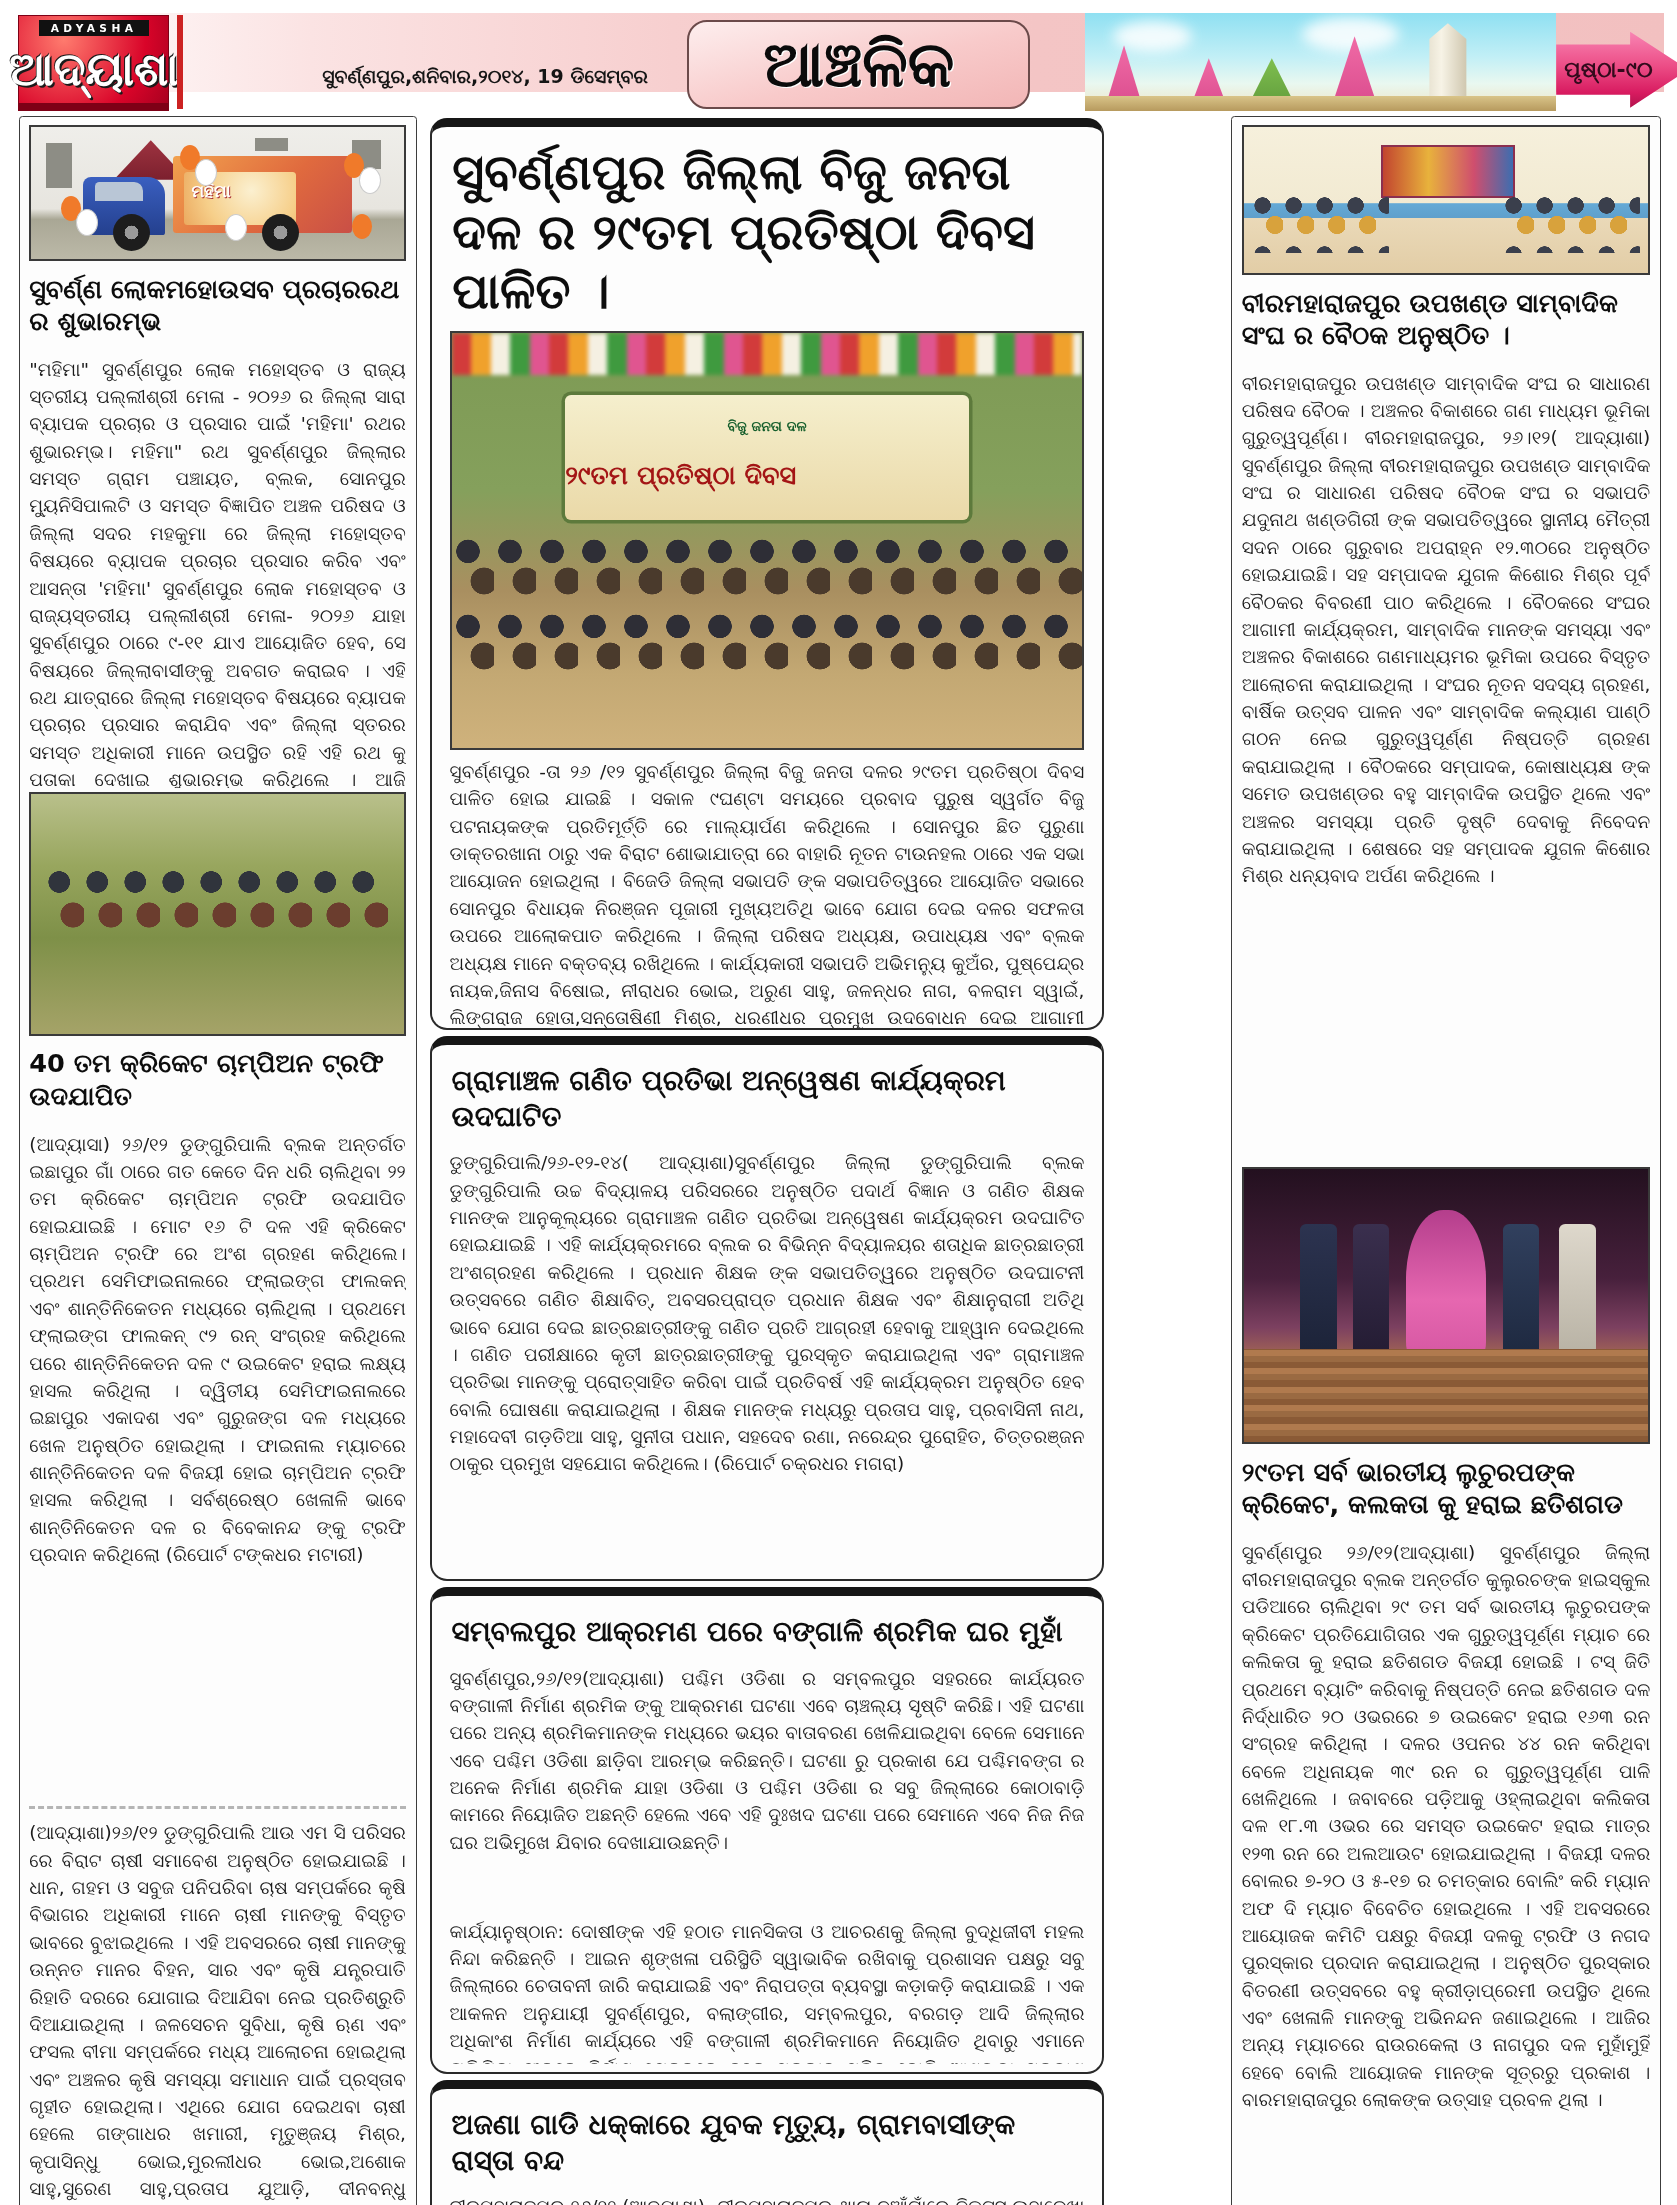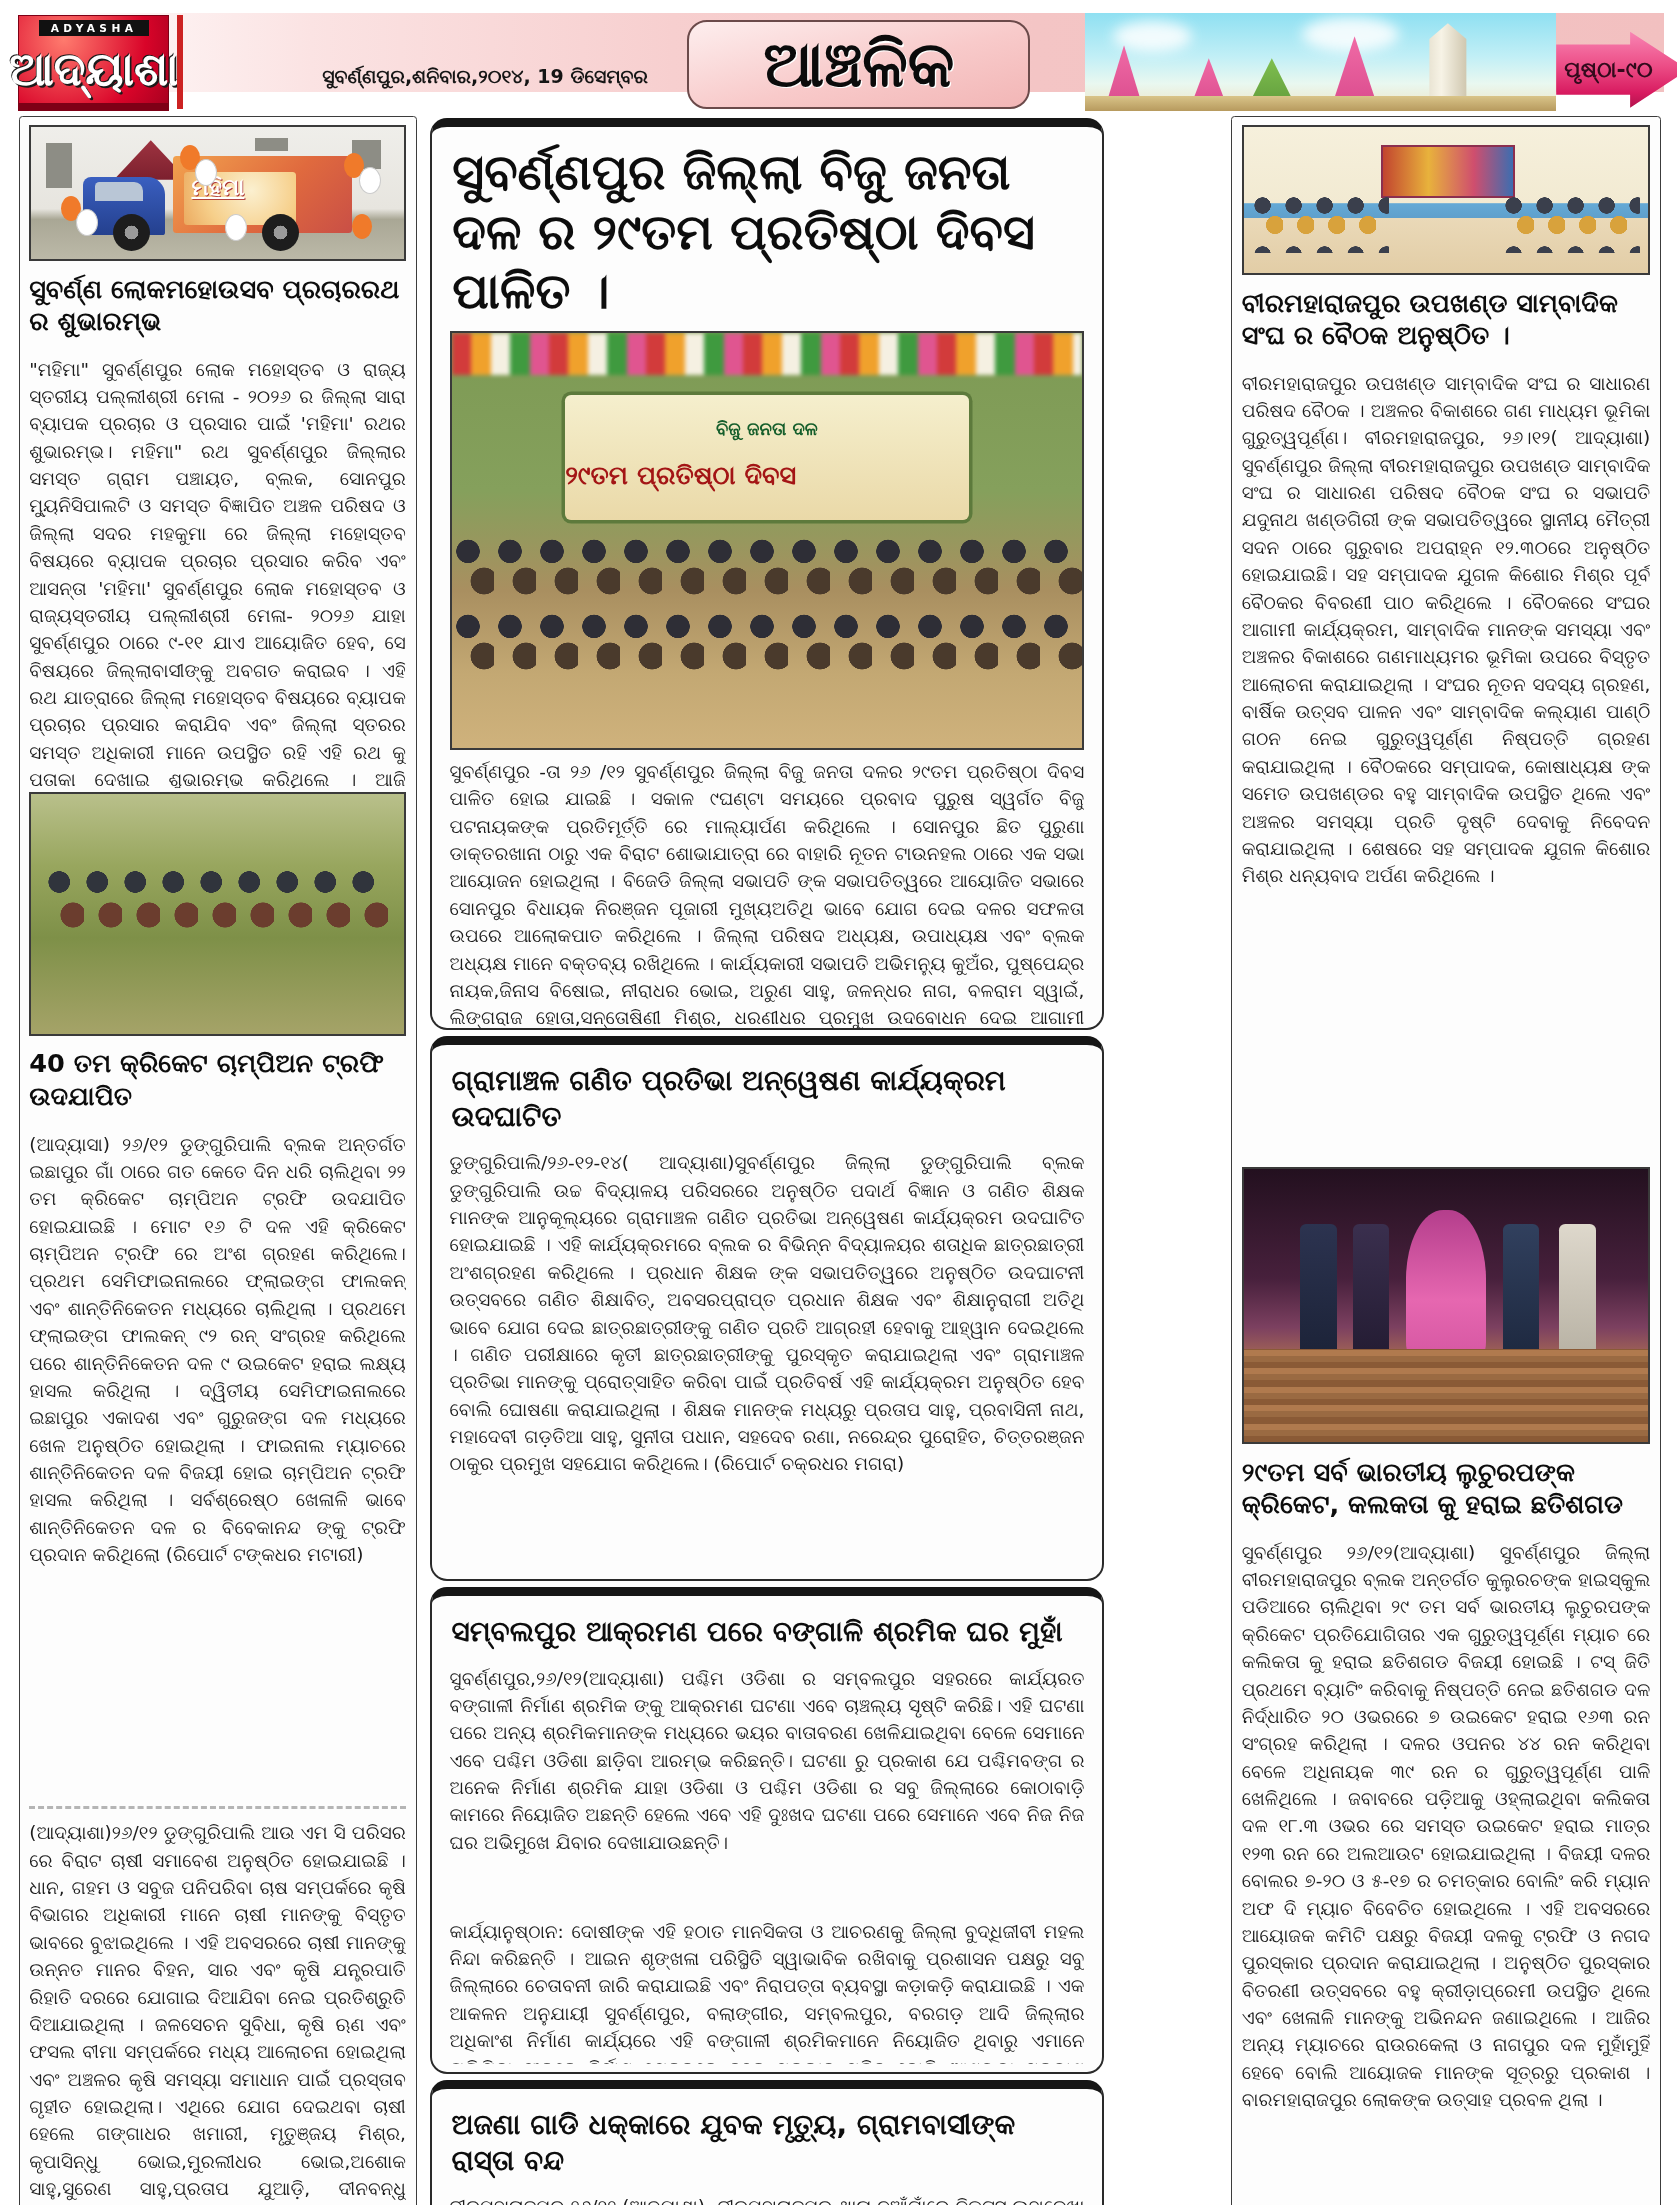--- a/index.html
+++ b/index.html
@@ -56,29 +56,29 @@
   .sep{border:none;border-top:3.1px dashed #b5b5b5;margin:13.2px 0 10.6px 0;}
   .photo{position:relative;border:2.2px solid #3a3a3a;overflow:hidden;background:#ddd;}
   
   .ph-van{height:132px;background:linear-gradient(180deg,#efeeea 0%,#e7e5df 62%,#a9a795 70%,#bcb9a8 100%);}
   .van-window{position:absolute;background:#8d8d85;}
   .van-cab{position:absolute;left:14%;bottom:18%;width:22%;height:44%;background:linear-gradient(180deg,#3a5fc0,#24408e);border-radius:8px 17.6px 2.6px 2.6px;}
   .van-shield{position:absolute;left:17%;bottom:44%;width:13%;height:14%;background:#b9c6d6;border-radius:4.4px 8.8px 0 0;}
   .van-canopy{position:absolute;left:20%;bottom:60%;width:22%;height:30%;background:linear-gradient(180deg,#9e3340,#7c202e);clip-path:polygon(10% 100%,55% 0,100% 100%);}
   .van-box{position:absolute;left:38%;bottom:20%;width:48%;height:58%;background:linear-gradient(135deg,#f2a24e 0%,#e06a3e 55%,#c94f46 100%);border-radius:3.5px;}
   .van-panel{position:absolute;left:41%;bottom:26%;width:30%;height:40%;background:radial-gradient(circle at 60% 35%,#fbf0d0,#f6cf8a 60%,#eba95f);border-radius:3.5px;}
-  .van-banner-word{position:absolute;left:43%;bottom:44%;font-size:23px;font-weight:bold;color:#fff;text-shadow:0.9px 0.9px 0 #a33;text-decoration:underline;}
+  .van-banner-word{position:absolute;left:43%;bottom:44%;font-size:17px;font-weight:bold;color:#fff;text-shadow:0.9px 0.9px 0 #a33;}
   .wheel{position:absolute;bottom:6%;width:37px;height:37px;background:radial-gradient(circle,#9a9a9a 0 26%,#1d1d1d 27%);border-radius:50%;}
   .balloon{position:absolute;width:20px;height:25px;border-radius:50%;}
   
   .ph-bjd{height:415px;background:linear-gradient(180deg,#7d9a54 0%,#85a05c 38%,#a98f60 62%,#c3a873 82%,#cfb27c 100%);margin:0 0 8px 0;}
   .garland{position:absolute;top:0;left:0;right:0;height:42px;filter:blur(2.2px);
     background:repeating-linear-gradient(90deg,#d23b3b 0 19.4px,#f0a12c 19.4px 39px,#f5f0e2 39px 58px,#3f9a3f 58px 78px,#e05590 78px 97px);}
   .bjd-panel{position:absolute;left:18%;top:15%;width:64%;height:30%;background:linear-gradient(180deg,#f5efcd,#ead9a8);border-radius:6.2px;box-shadow:0 0 0 3.5px #5d7a3c;}
-  .bjd-line1{position:absolute;left:0;right:0;top:18%;text-align:center;font-size:18px;font-weight:bold;color:#155e2b;}
+  .bjd-line1{position:absolute;left:0;right:0;top:18%;text-align:center;font-size:14px;font-weight:bold;color:#155e2b;}
   .bjd-line2{position:absolute;left:0;right:0;top:52%;text-align:left;font-size:25.6px;font-weight:bold;color:#a31515;}
   .crowd{position:absolute;left:0;right:0;height:66px;
     background-image:radial-gradient(circle at 16px 19.4px,#2e2e36 11.5px,rgba(0,0,0,0) 12px),
                      radial-gradient(circle at 32px 49px,#4a3a2c 13.2px,rgba(0,0,0,0) 13.7px);
     background-size:42px 66px;}
   
   .ph-cricket{height:240px;background:linear-gradient(180deg,#b9c08b 0%,#98a65e 30%,#7e9048 60%,#a5a368 100%);margin-top:4.4px;}
   .team-row{position:absolute;left:4%;right:4%;top:30%;height:75px;
     background-image:radial-gradient(circle at 13.2px 16px,#30343c 10.6px,rgba(0,0,0,0) 11px),
                      radial-gradient(circle at 27px 49px,#6b3d2e 12.3px,rgba(0,0,0,0) 12.8px);

